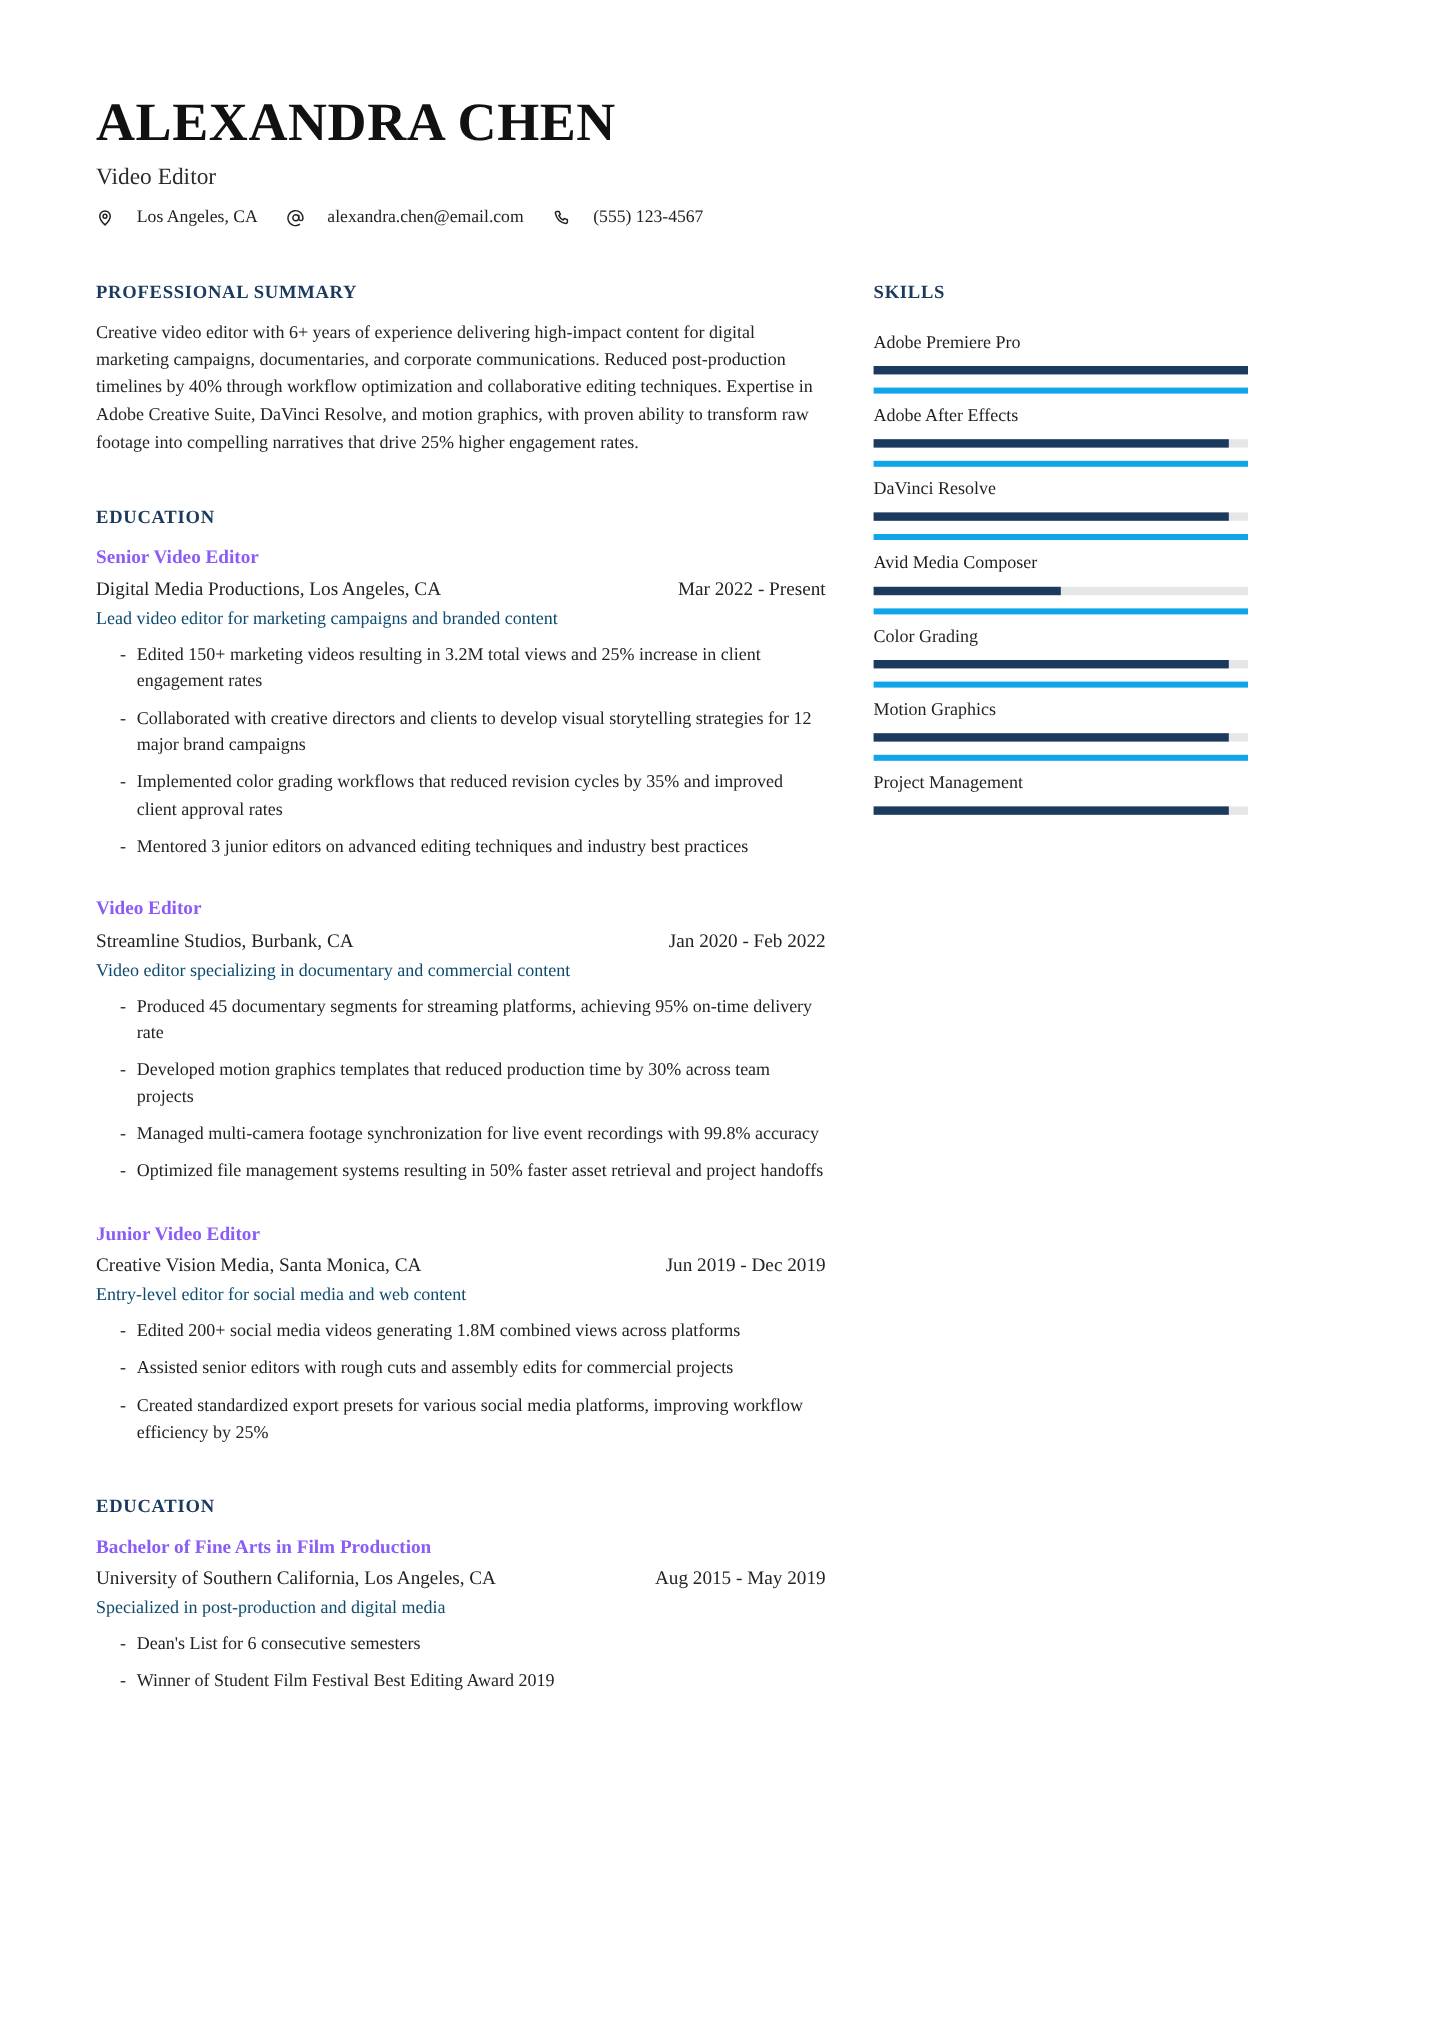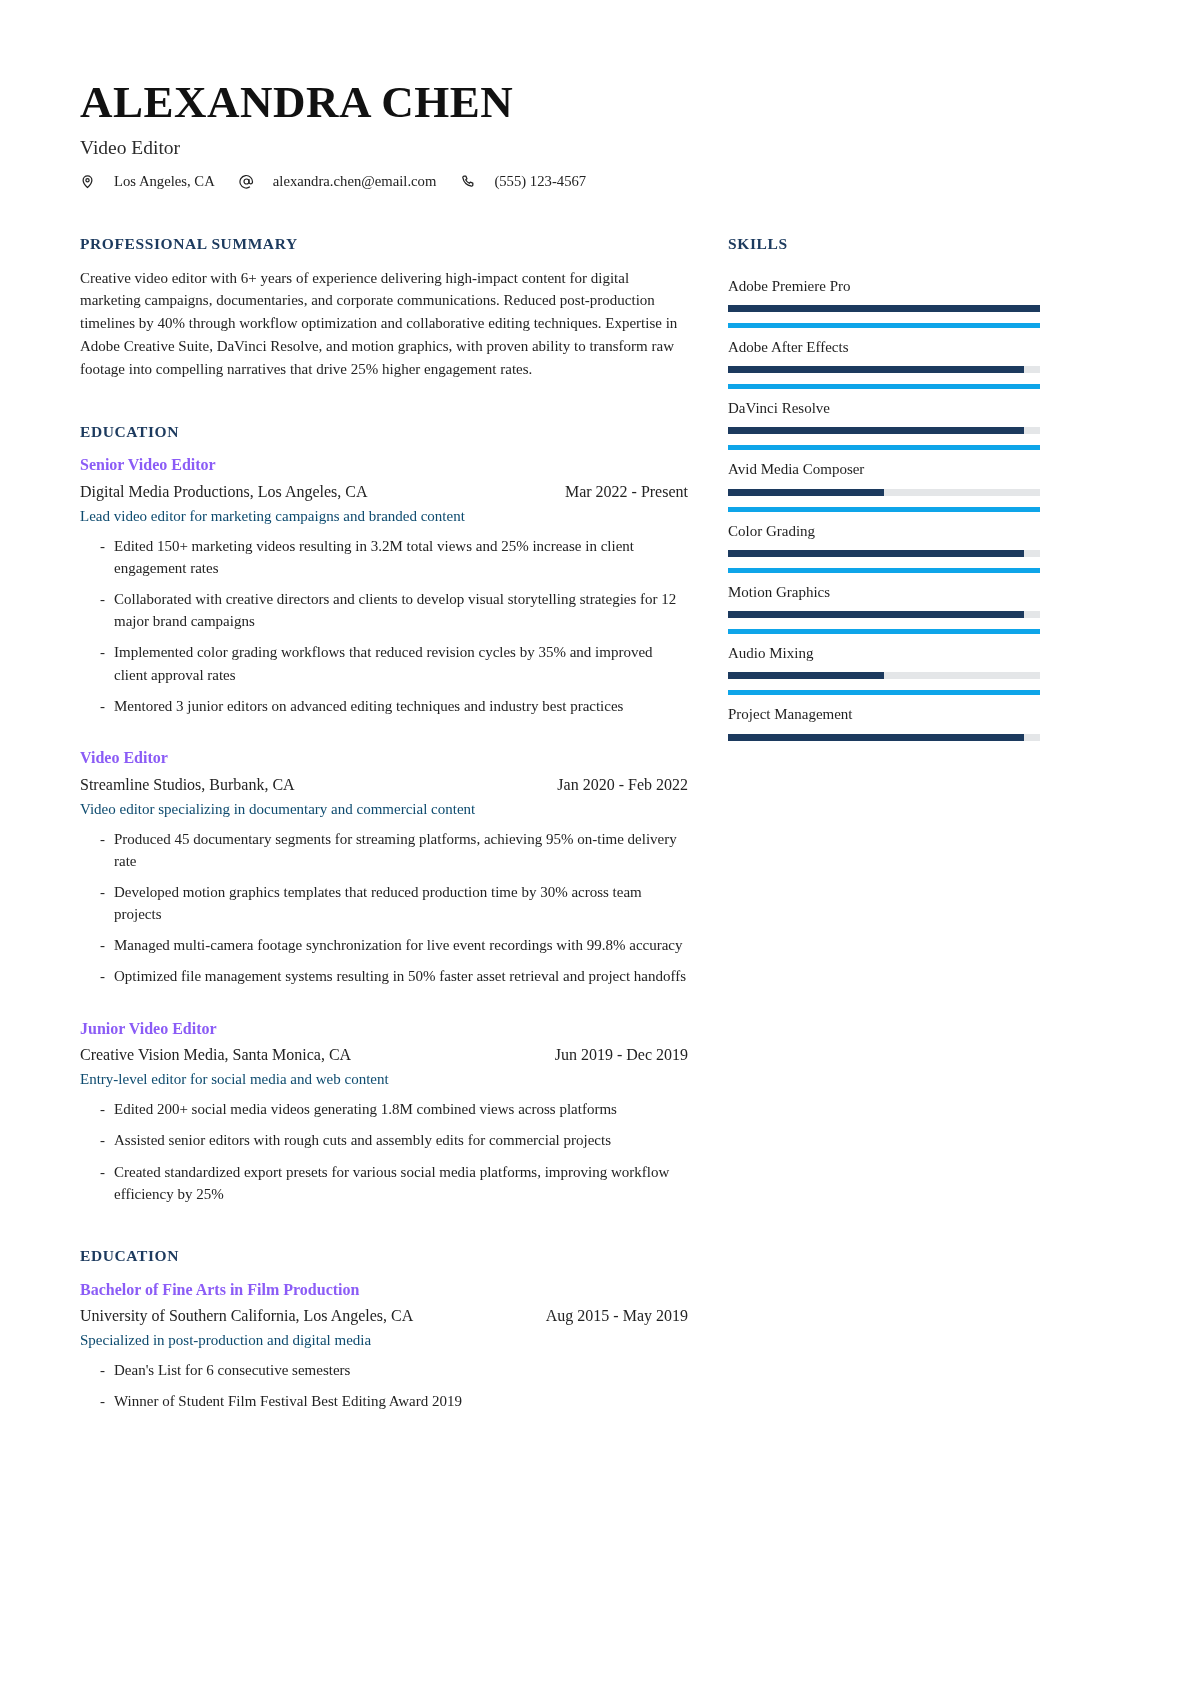--- a/index.html
+++ b/index.html
@@ -337,26 +337,20 @@
             </div>
           </div>
 
           <div class="skill-item">
             <div class="skill-name">Motion Graphics</div>
             <div class="skill-track">
               <div class="skill-fill" style="width: 95%;"></div>
             </div>
           </div>
 
-          <div class="skill-item">
-            <div class="skill-name">Audio Mixing</div>
-            <div class="skill-track">
-              <div class="skill-fill" style="width: 50%;"></div>
-            </div>
-          </div>
 
           <div class="skill-item">
             <div class="skill-name">Project Management</div>
             <div class="skill-track">
               <div class="skill-fill" style="width: 95%;"></div>
             </div>
           </div>
 
         </div>
       </div>

